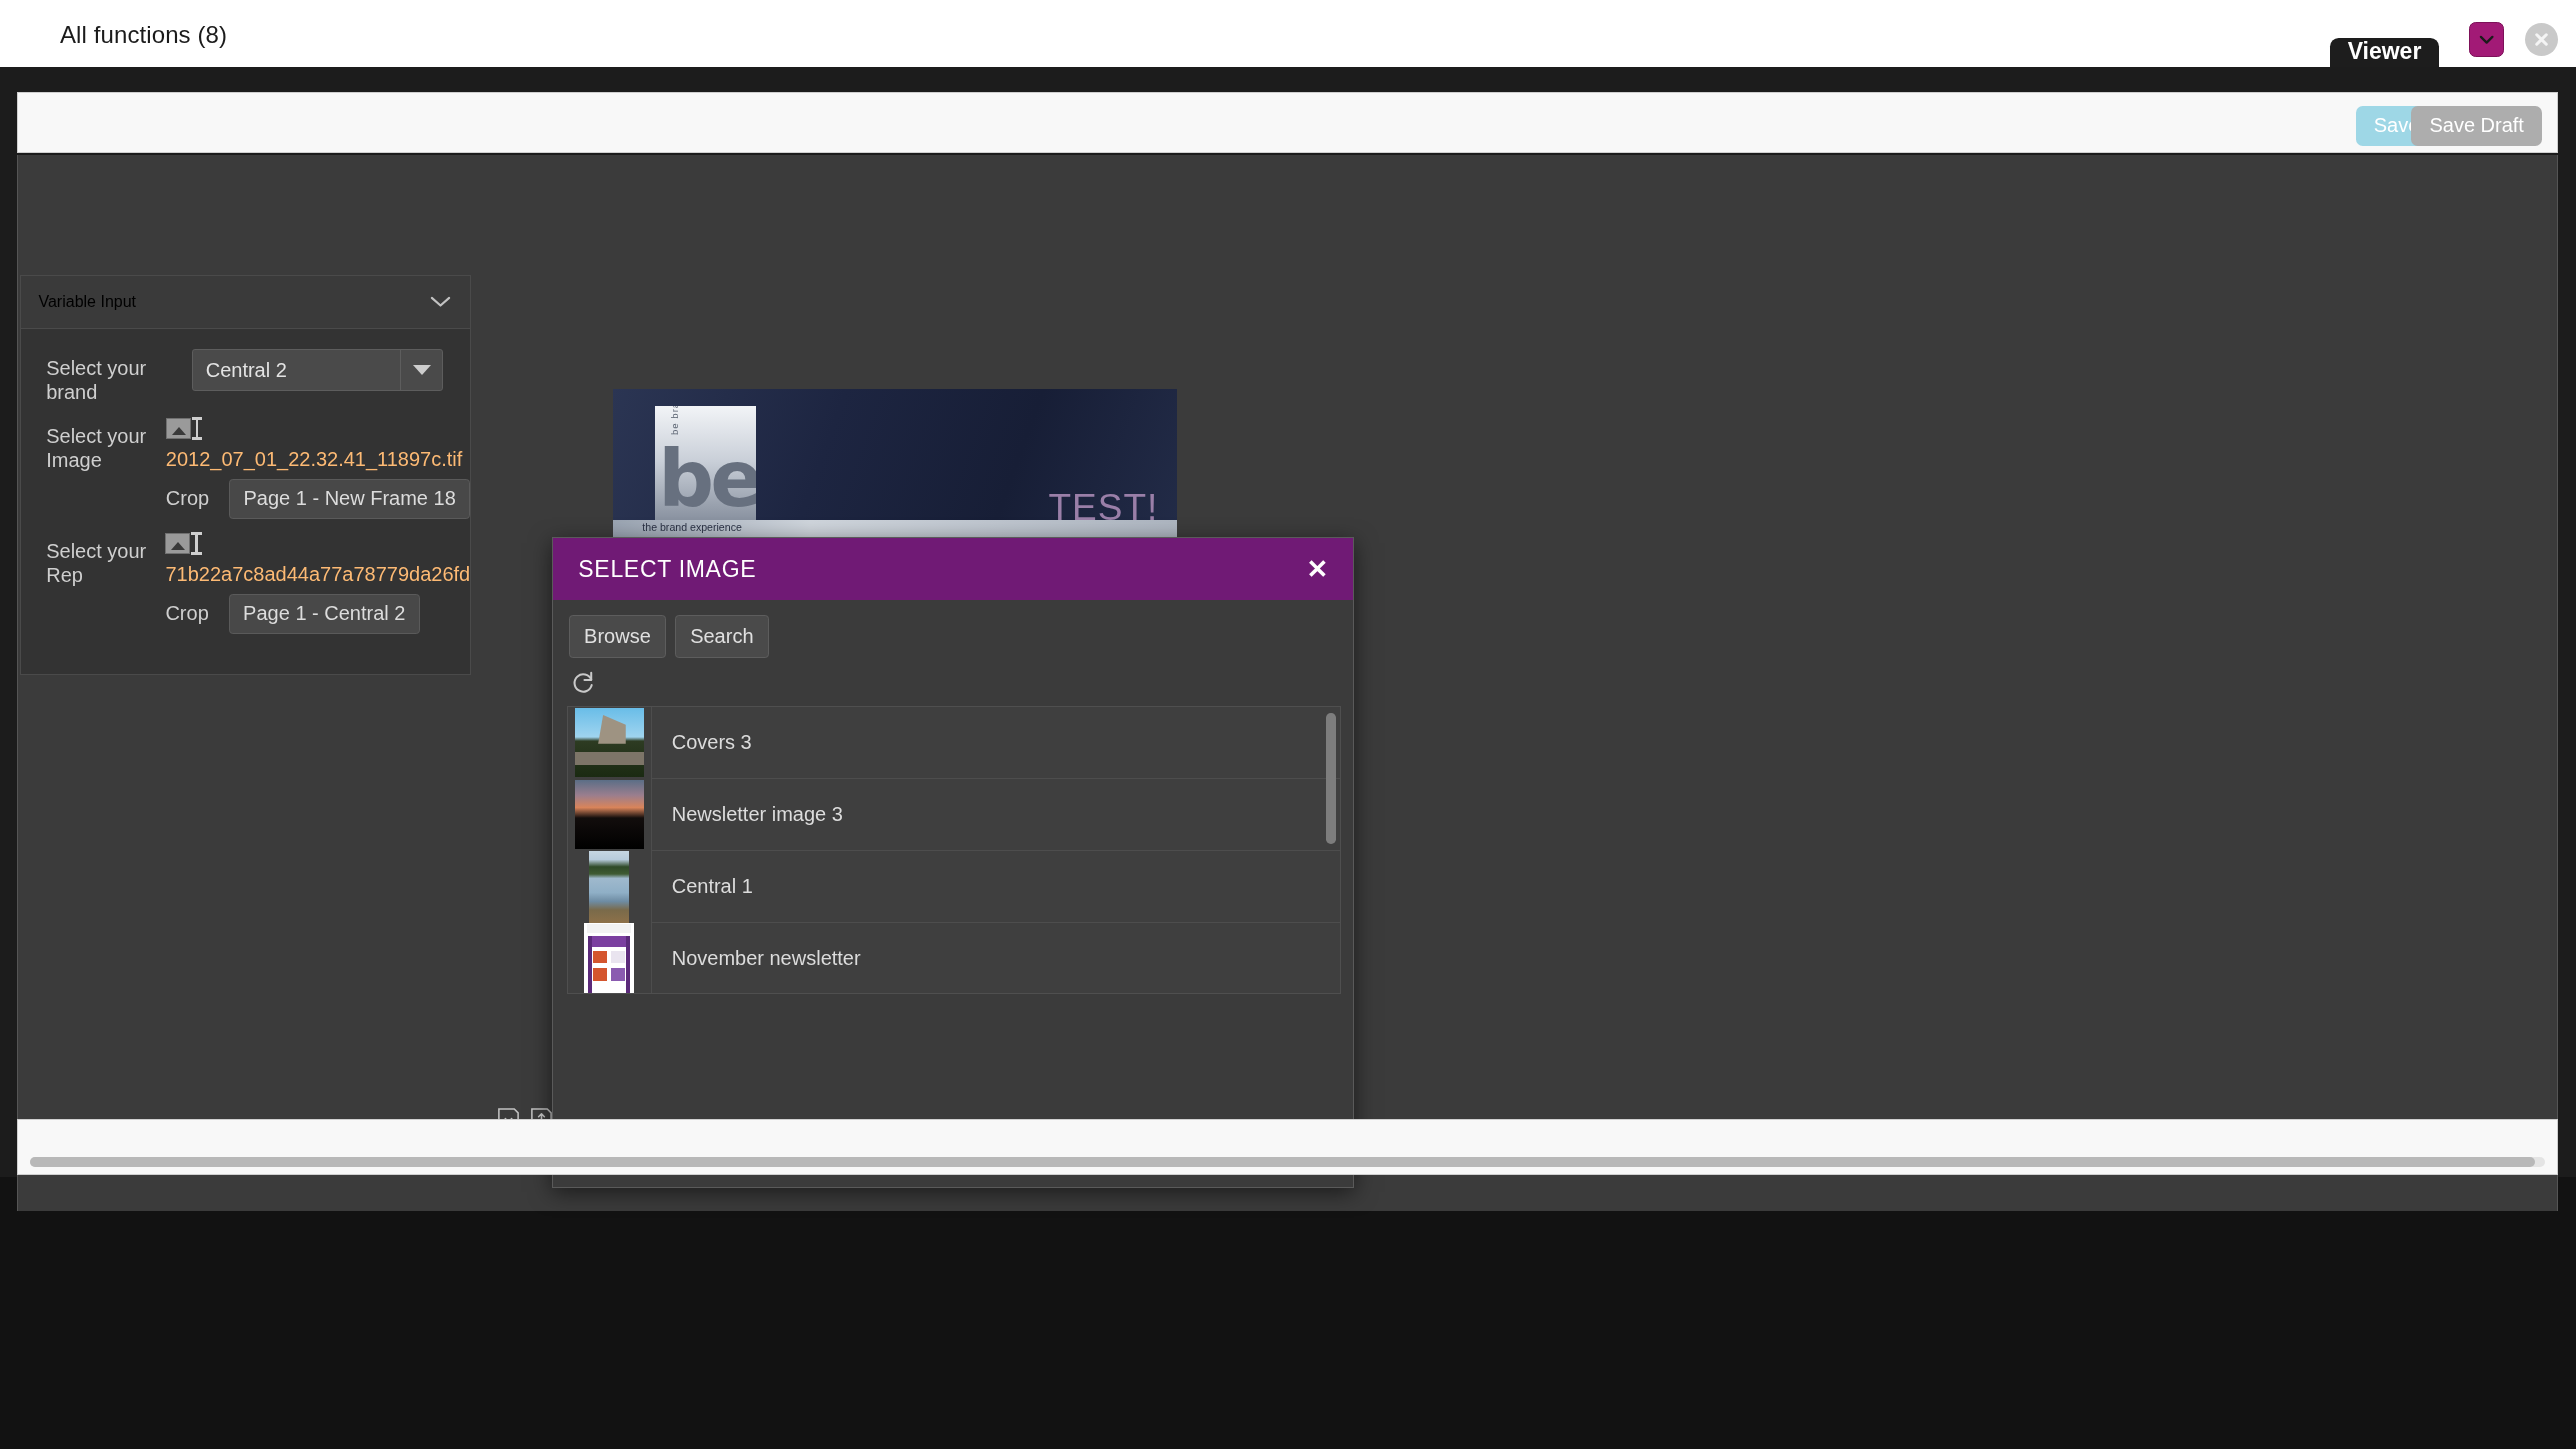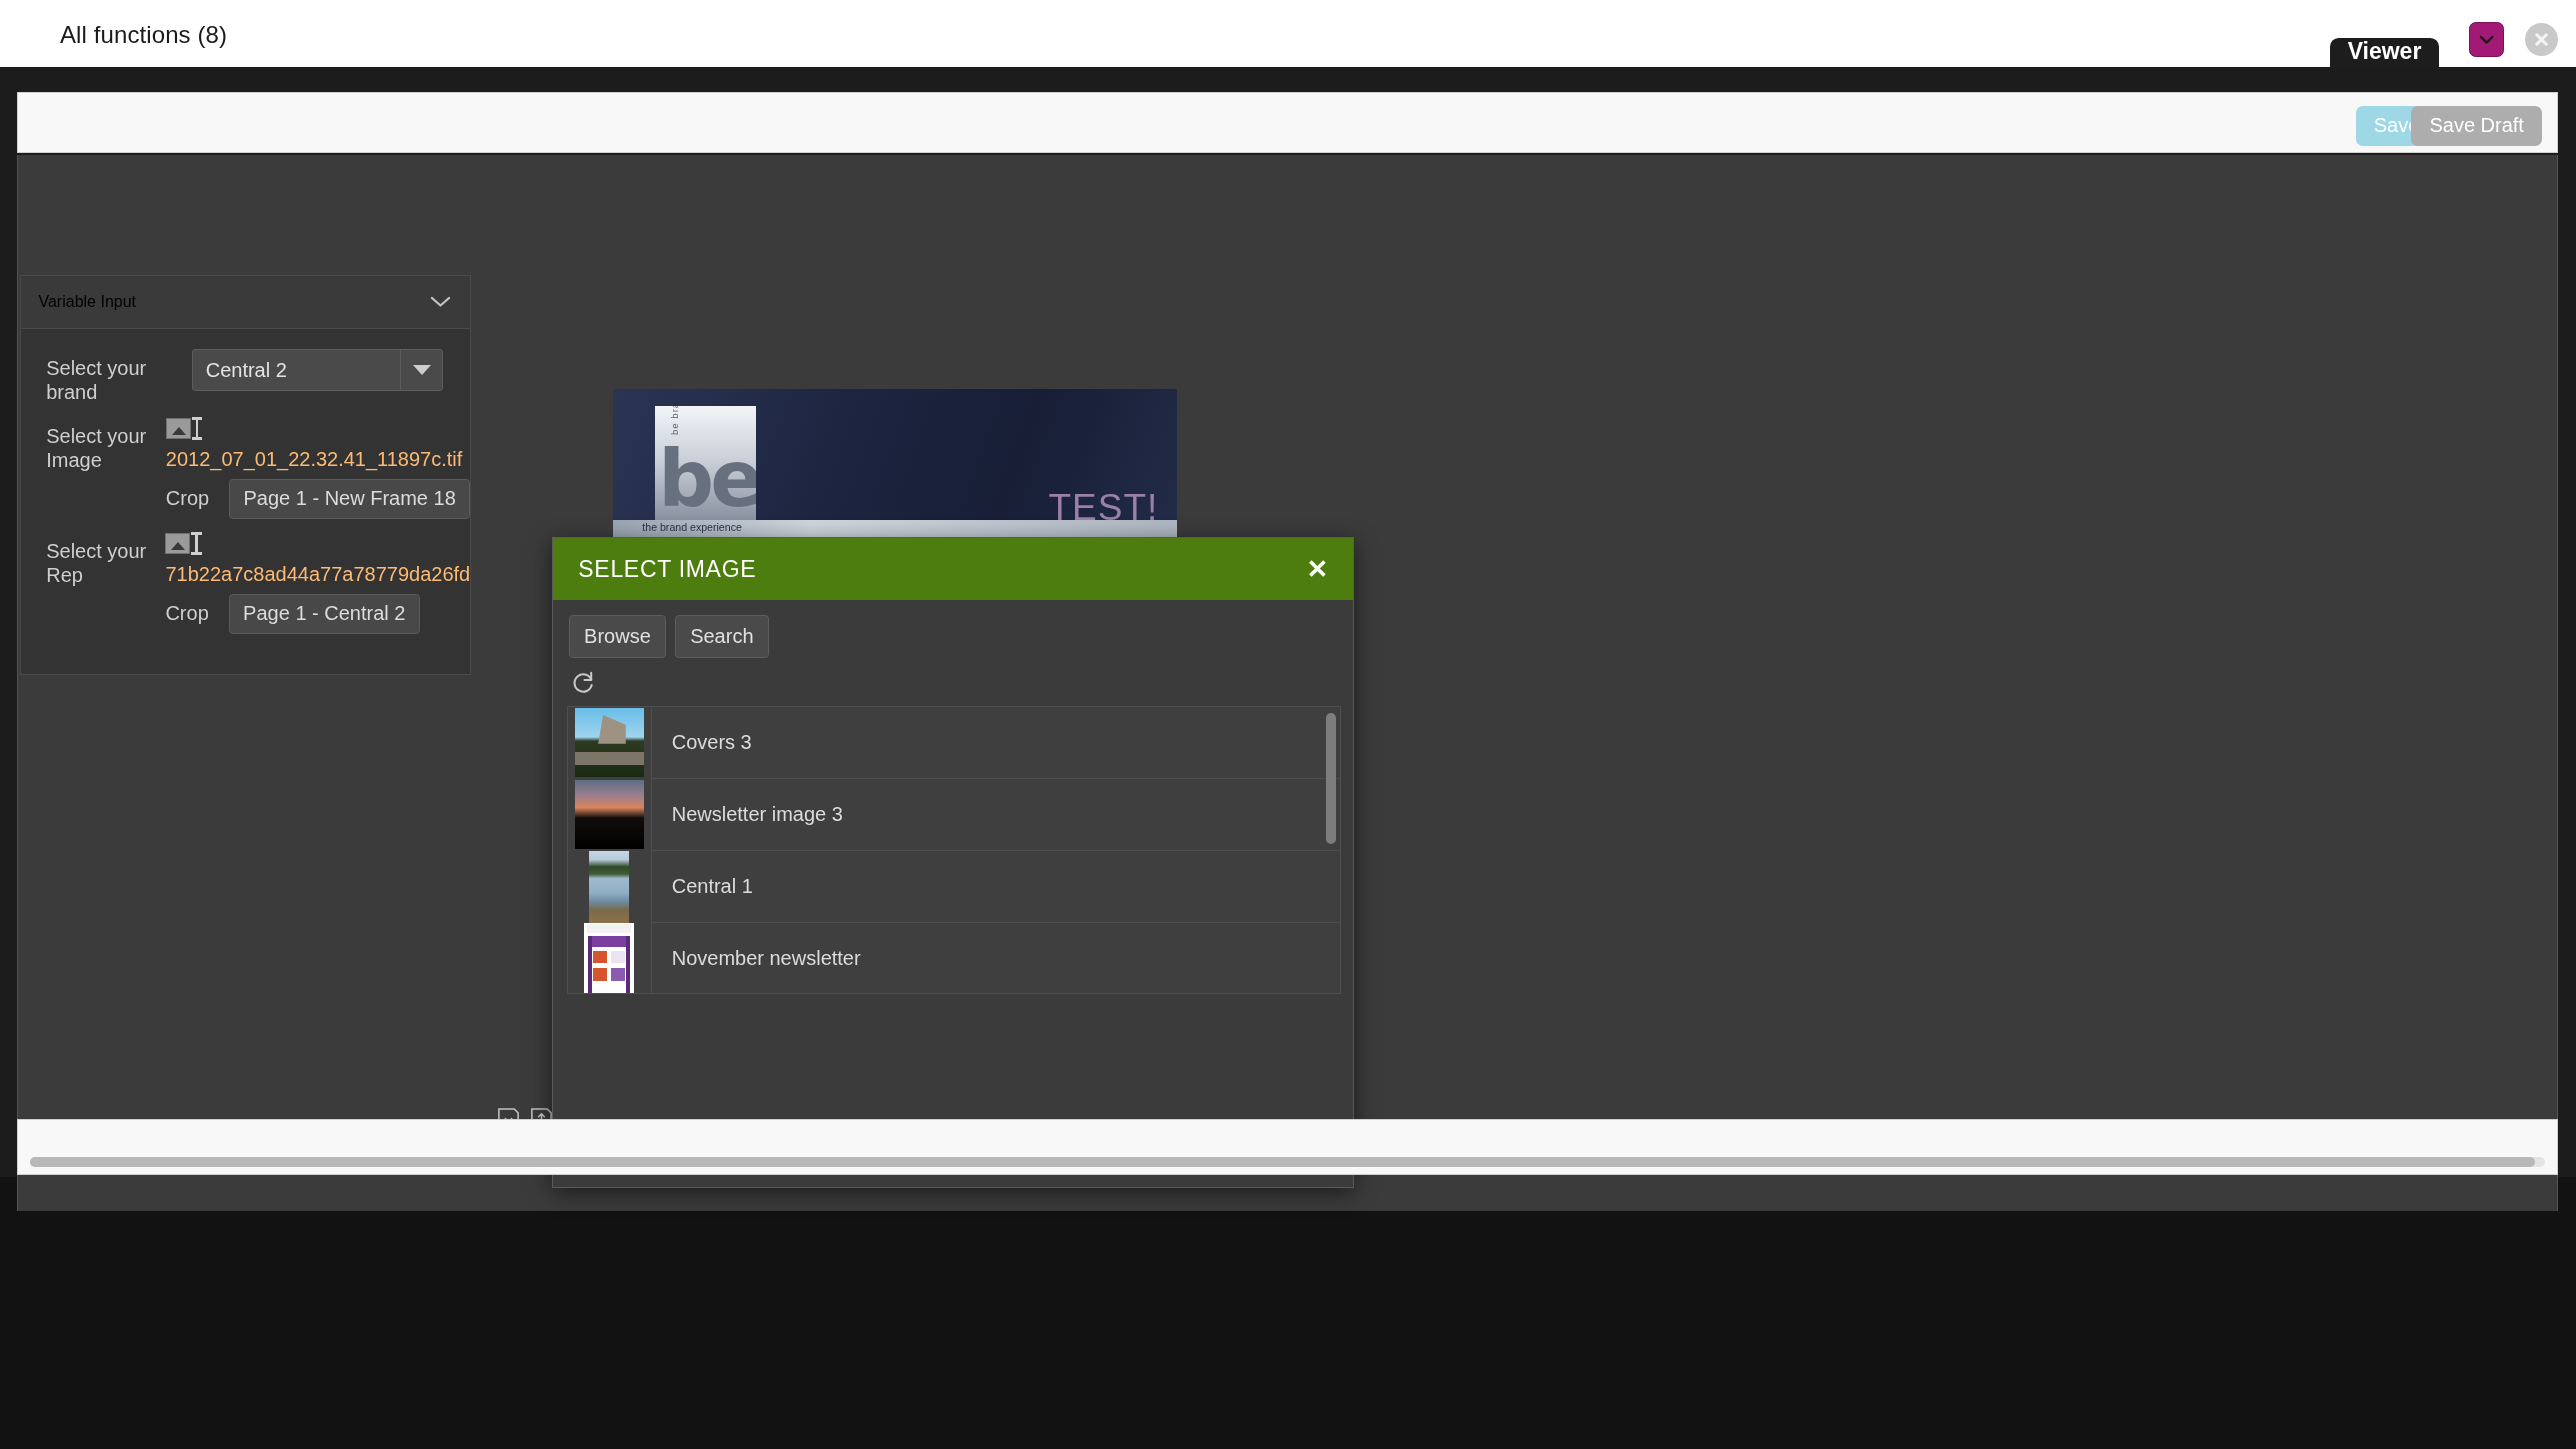--- a/index.html
+++ b/index.html
@@ -209,21 +209,21 @@
     background: #b8b8b8; border-radius: 5.8px;
   }
 
   
   .modal {
     position: absolute; left: 534px; top: 382px; width: 802px; height: 651px;
     background: #3b3b3b; border: 1px solid #5a5a5a;
     box-shadow: 0 4.8px 21px rgba(0,0,0,.55);
   }
   .modal-head {
-    height: 62px; background: #4d7c0f;
+    height: 62px; background: #701a75;
     display: flex; align-items: center; justify-content: space-between;
     padding: 4px 25px;
   }
   .modal-title { font-size: 23px; color: #ffffff; letter-spacing: 0.7px; }
   .modal-x { font-size: 26px; color: #ffffff; font-weight: bold; line-height: 1; }
   .modal-toolbar { padding: 15.4px 0 0 15.4px; display: flex; }
   .tbtn {
     padding: 8.6px 14.4px; background: #4a4a4a; border: 1px solid #5d5d5d;
     border-radius: 3.8px; font-size: 20px; color: #e0e0e0; margin-right: 8.6px;
   }

